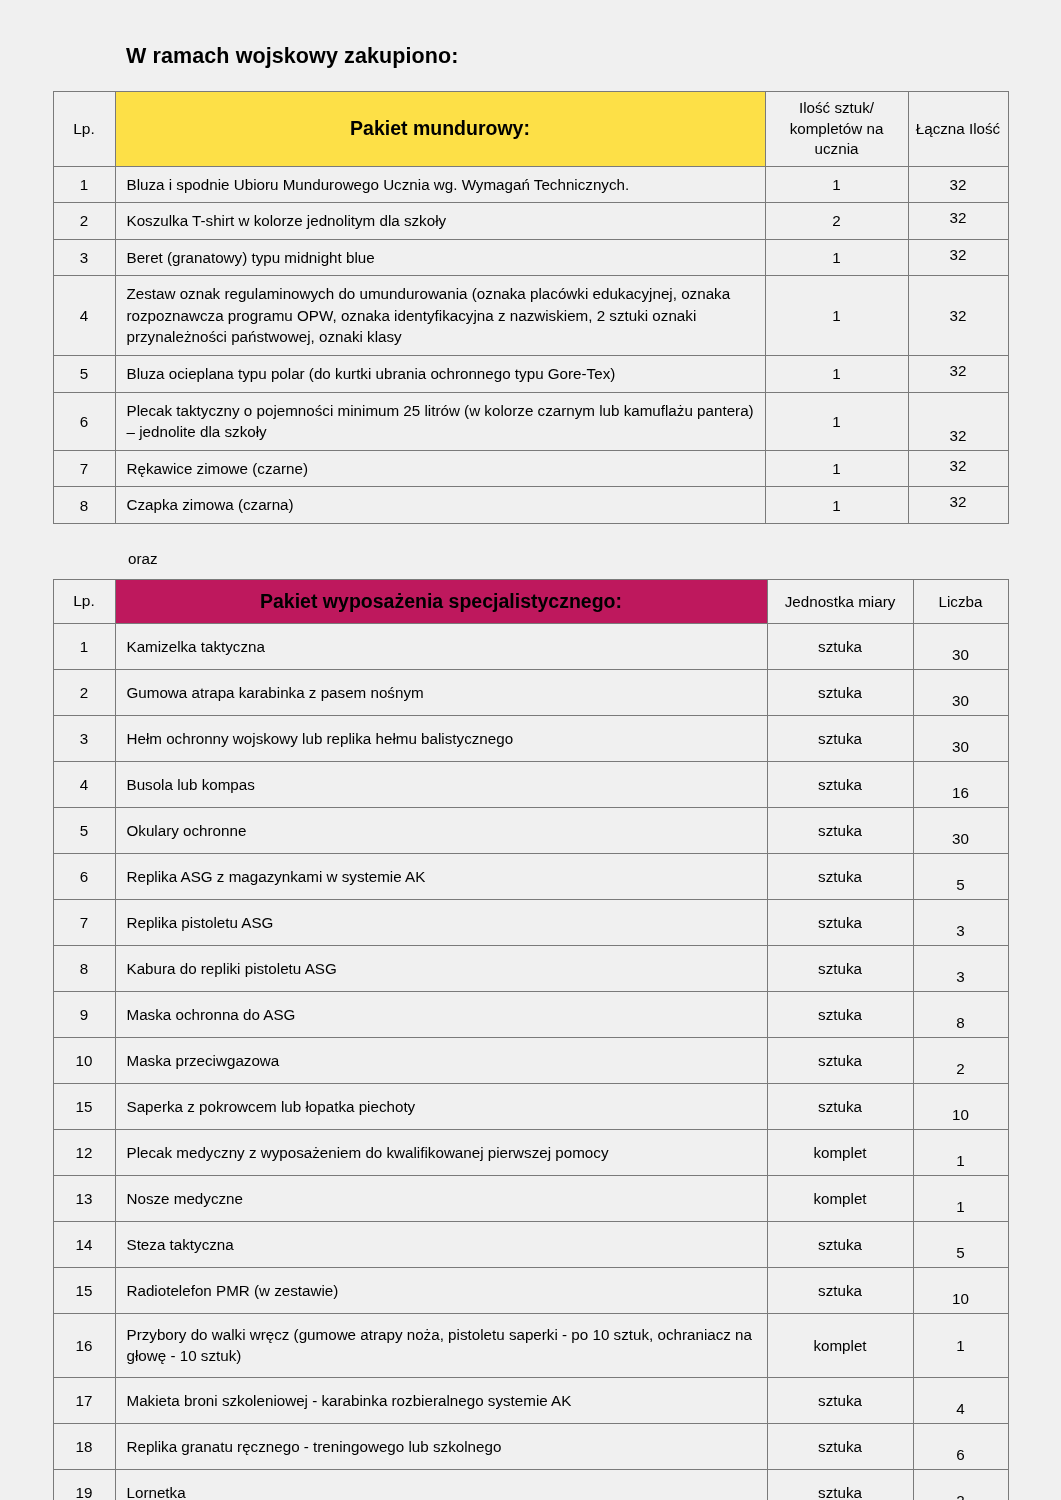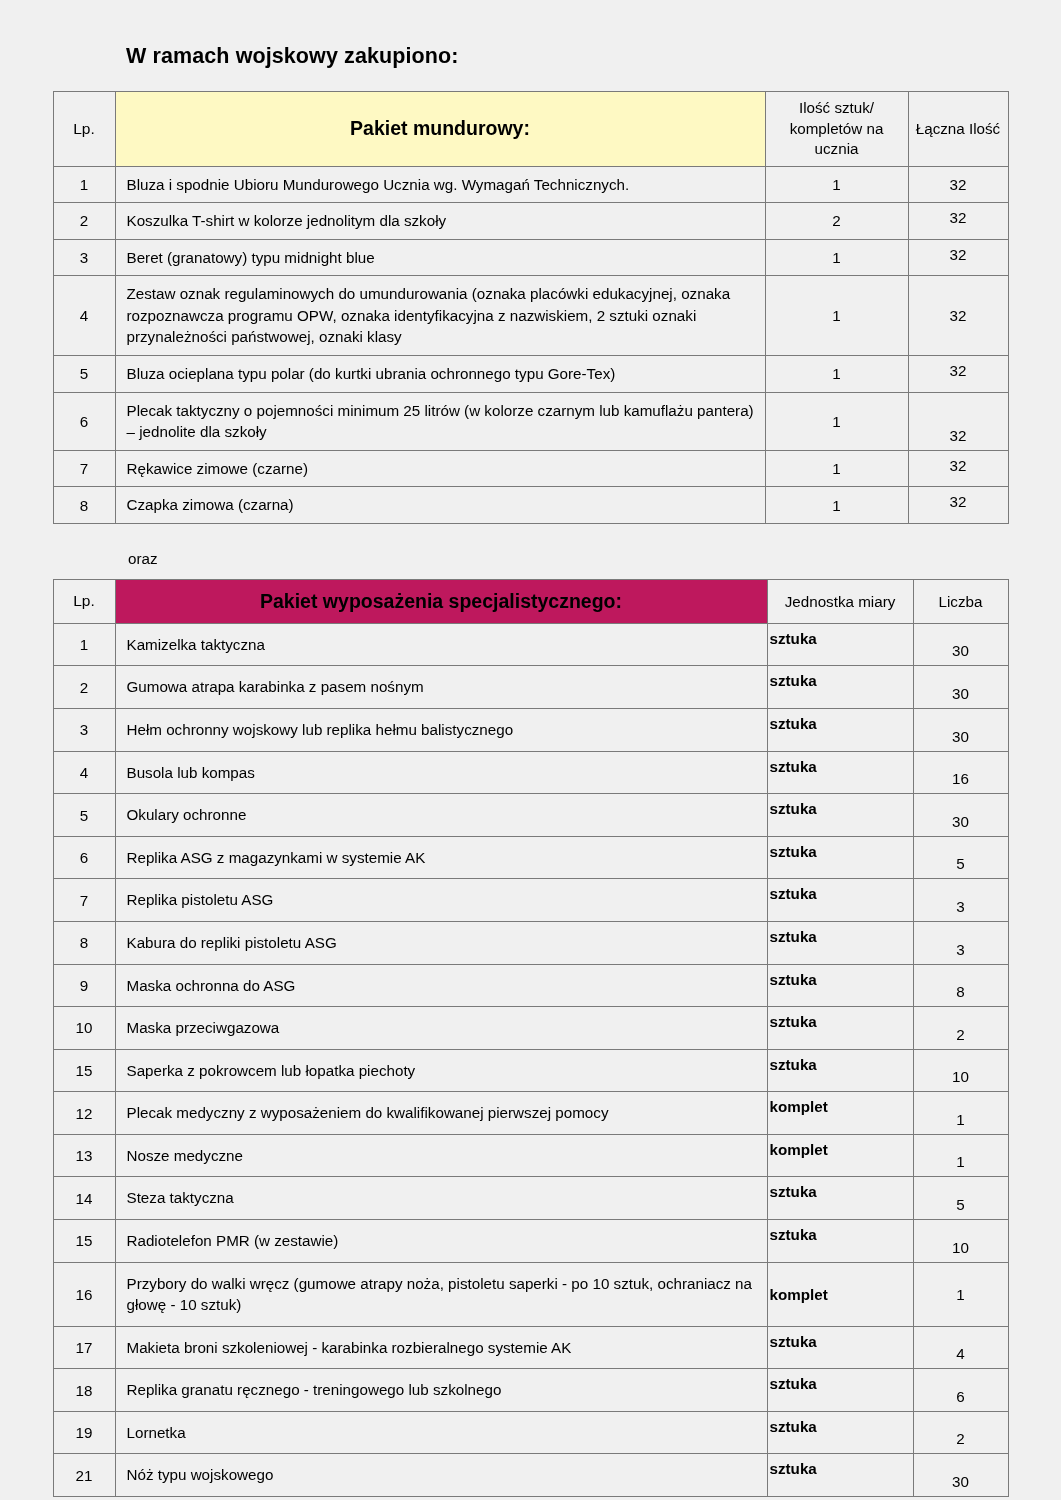--- a/index.html
+++ b/index.html
@@ -47,21 +47,21 @@
   .t1 col.c-name   { width: 650px; }
   .t1 col.c-qty    { width: 143px; }
   .t1 col.c-total  { width: 100px; }
 
   .t1 .hdr-lp {
     text-align: center;
     font-size: 15.5px;
     padding: 6px 2px;
   }
   .t1 .hdr-name {
-    background: #fef9c3;
+    background: #fde047;
     text-align: center;
     font-weight: bold;
     font-size: 19.5px;
     padding: 12px 4px;
   }
   .t1 .hdr-qty, .t1 .hdr-total {
     text-align: center;
     font-size: 15.2px;
     line-height: 1.35;
     padding: 6px 5px;
@@ -119,23 +119,23 @@
   .t2 td.cell-lp {
     text-align: center;
     padding: 10px 2px;
   }
   .t2 td.cell-name {
     text-align: left;
     padding: 10px 8px 10px 11px;
     line-height: 1.42;
   }
   .t2 td.cell-unit {
-    padding: 6px 2px;
+    text-align: center;
+    padding: 14px 2px;
     vertical-align: top;
-    font-weight: bold;
   }
   .t2 td.cell-unit.mid { vertical-align: middle; }
   .t2 td.cell-count {
     text-align: center;
     padding: 6px 2px;
     vertical-align: bottom;
   }
   .t2 td.cell-count.mid { vertical-align: middle; }
 </style>
 </head>

